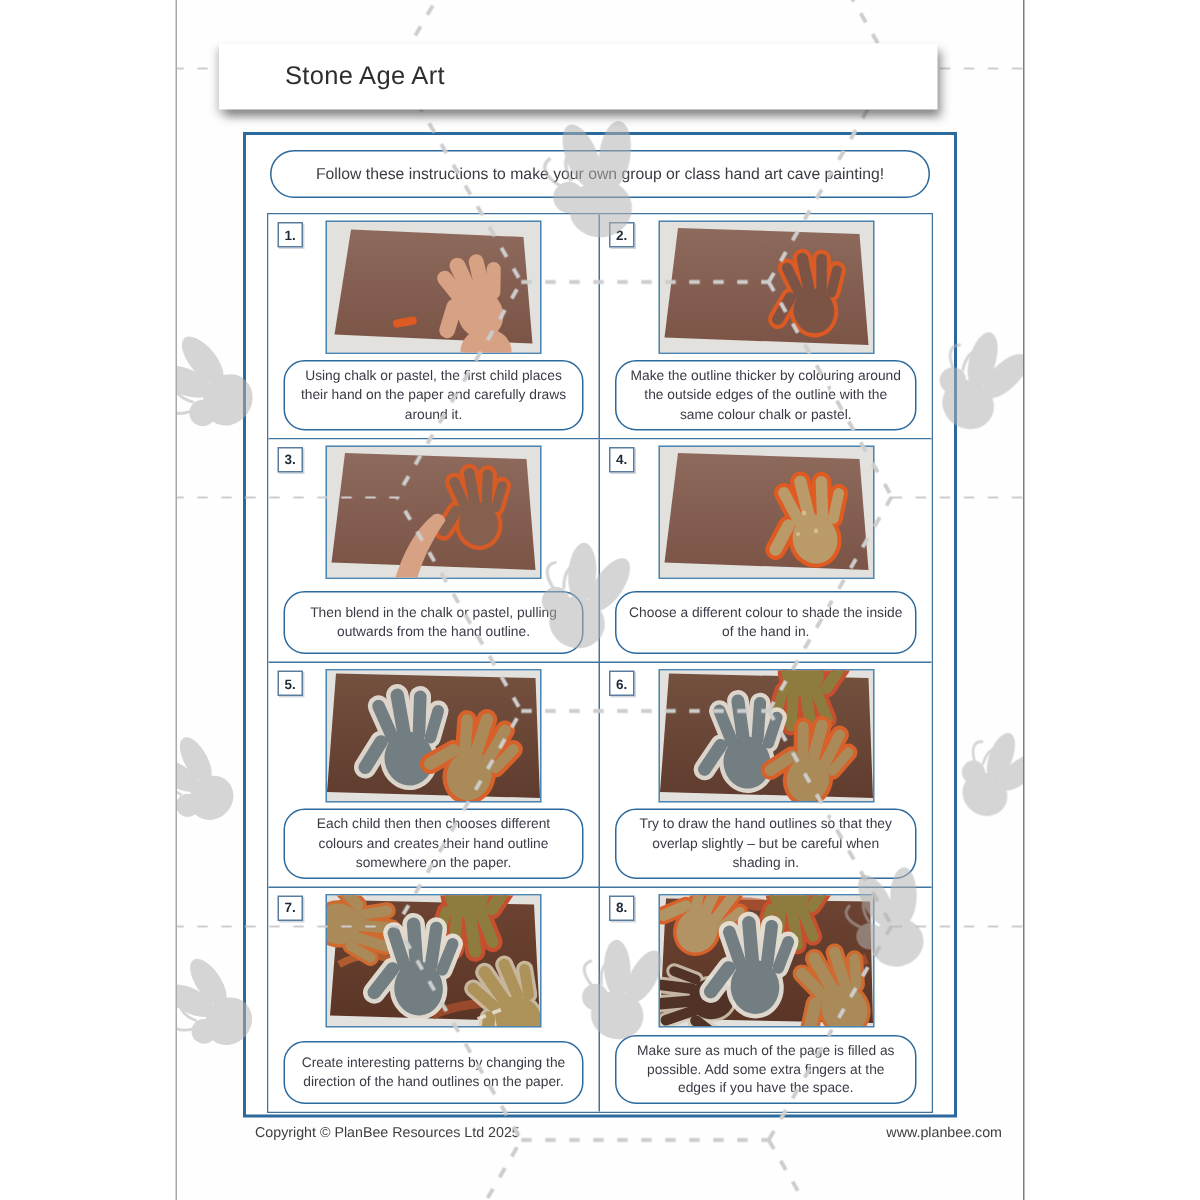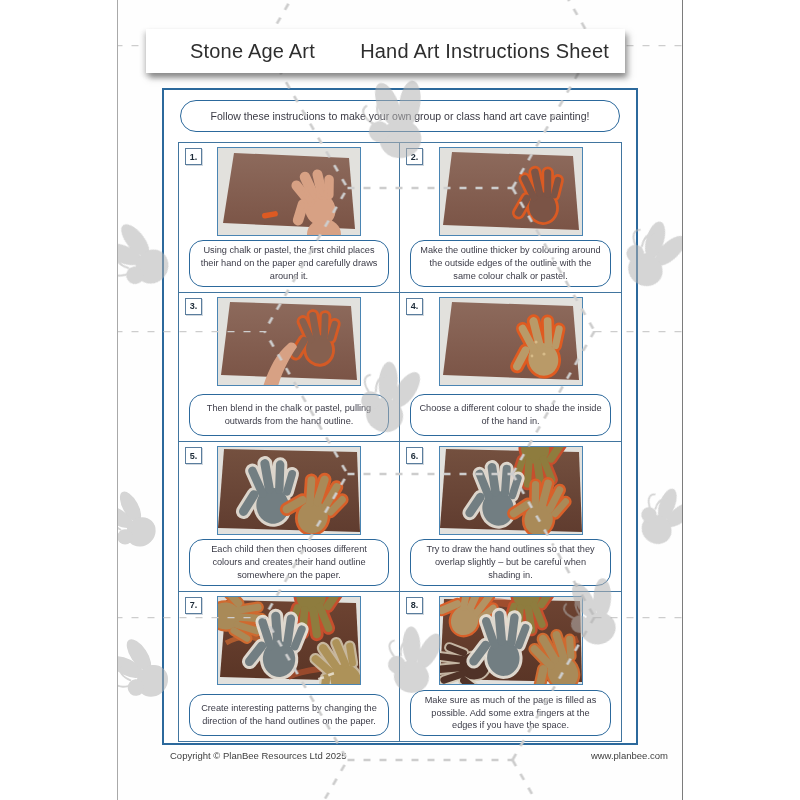--- a/index.html
+++ b/index.html
@@ -13,21 +13,21 @@
     background:#fefefe;
     border-left:1px solid #a9a9a9;border-right:1px solid #7c7c7c;
     box-sizing:border-box;
   }
   .titlebar{
     position:absolute;left:146px;top:29px;width:479px;height:44px;
     background:#ffffff;z-index:10;
     box-shadow:3px 5px 6px rgba(60,60,60,.5),-2px 3px 5px rgba(60,60,60,.22);
     display:flex;align-items:center;justify-content:space-between;
     padding:0 16px 0 44px;box-sizing:border-box;
-    font-size:20px;color:#2e2e2e;letter-spacing:.2px;
+    font-size:17px;color:#2e2e2e;letter-spacing:.2px;
   }
   .bluebox{
     position:absolute;left:162px;top:88px;width:476px;height:657px;
     border:2px solid #2c699c;box-sizing:border-box;background:#ffffff;z-index:1;
   }
   .introbox{
     position:absolute;left:16px;top:10px;right:16px;height:32px;
     border:1.5px solid #2c699c;border-radius:16px;box-sizing:border-box;
     display:flex;align-items:center;justify-content:center;
     font-size:10.5px;color:#3a3a44;text-align:center;padding:0 10px;
@@ -117,21 +117,20 @@
     <clipPath id="pageclip">
         <rect x="118" y="0" width="564" height="800"></rect>
       </clipPath>
   </defs>
 </svg>
 
 <div class="page"></div>
 
 <div class="titlebar">
   <span>Stone Age Art</span>
-  <span>Hand Art Instructions Sheet</span>
 </div>
 
 <div class="bluebox">
   <div class="introbox">Follow these instructions to make your own group or class hand art cave painting!</div>
 
   <div class="grid">
 
     <div class="cell">
       <div class="badge">1.</div>
       <div class="photo">

